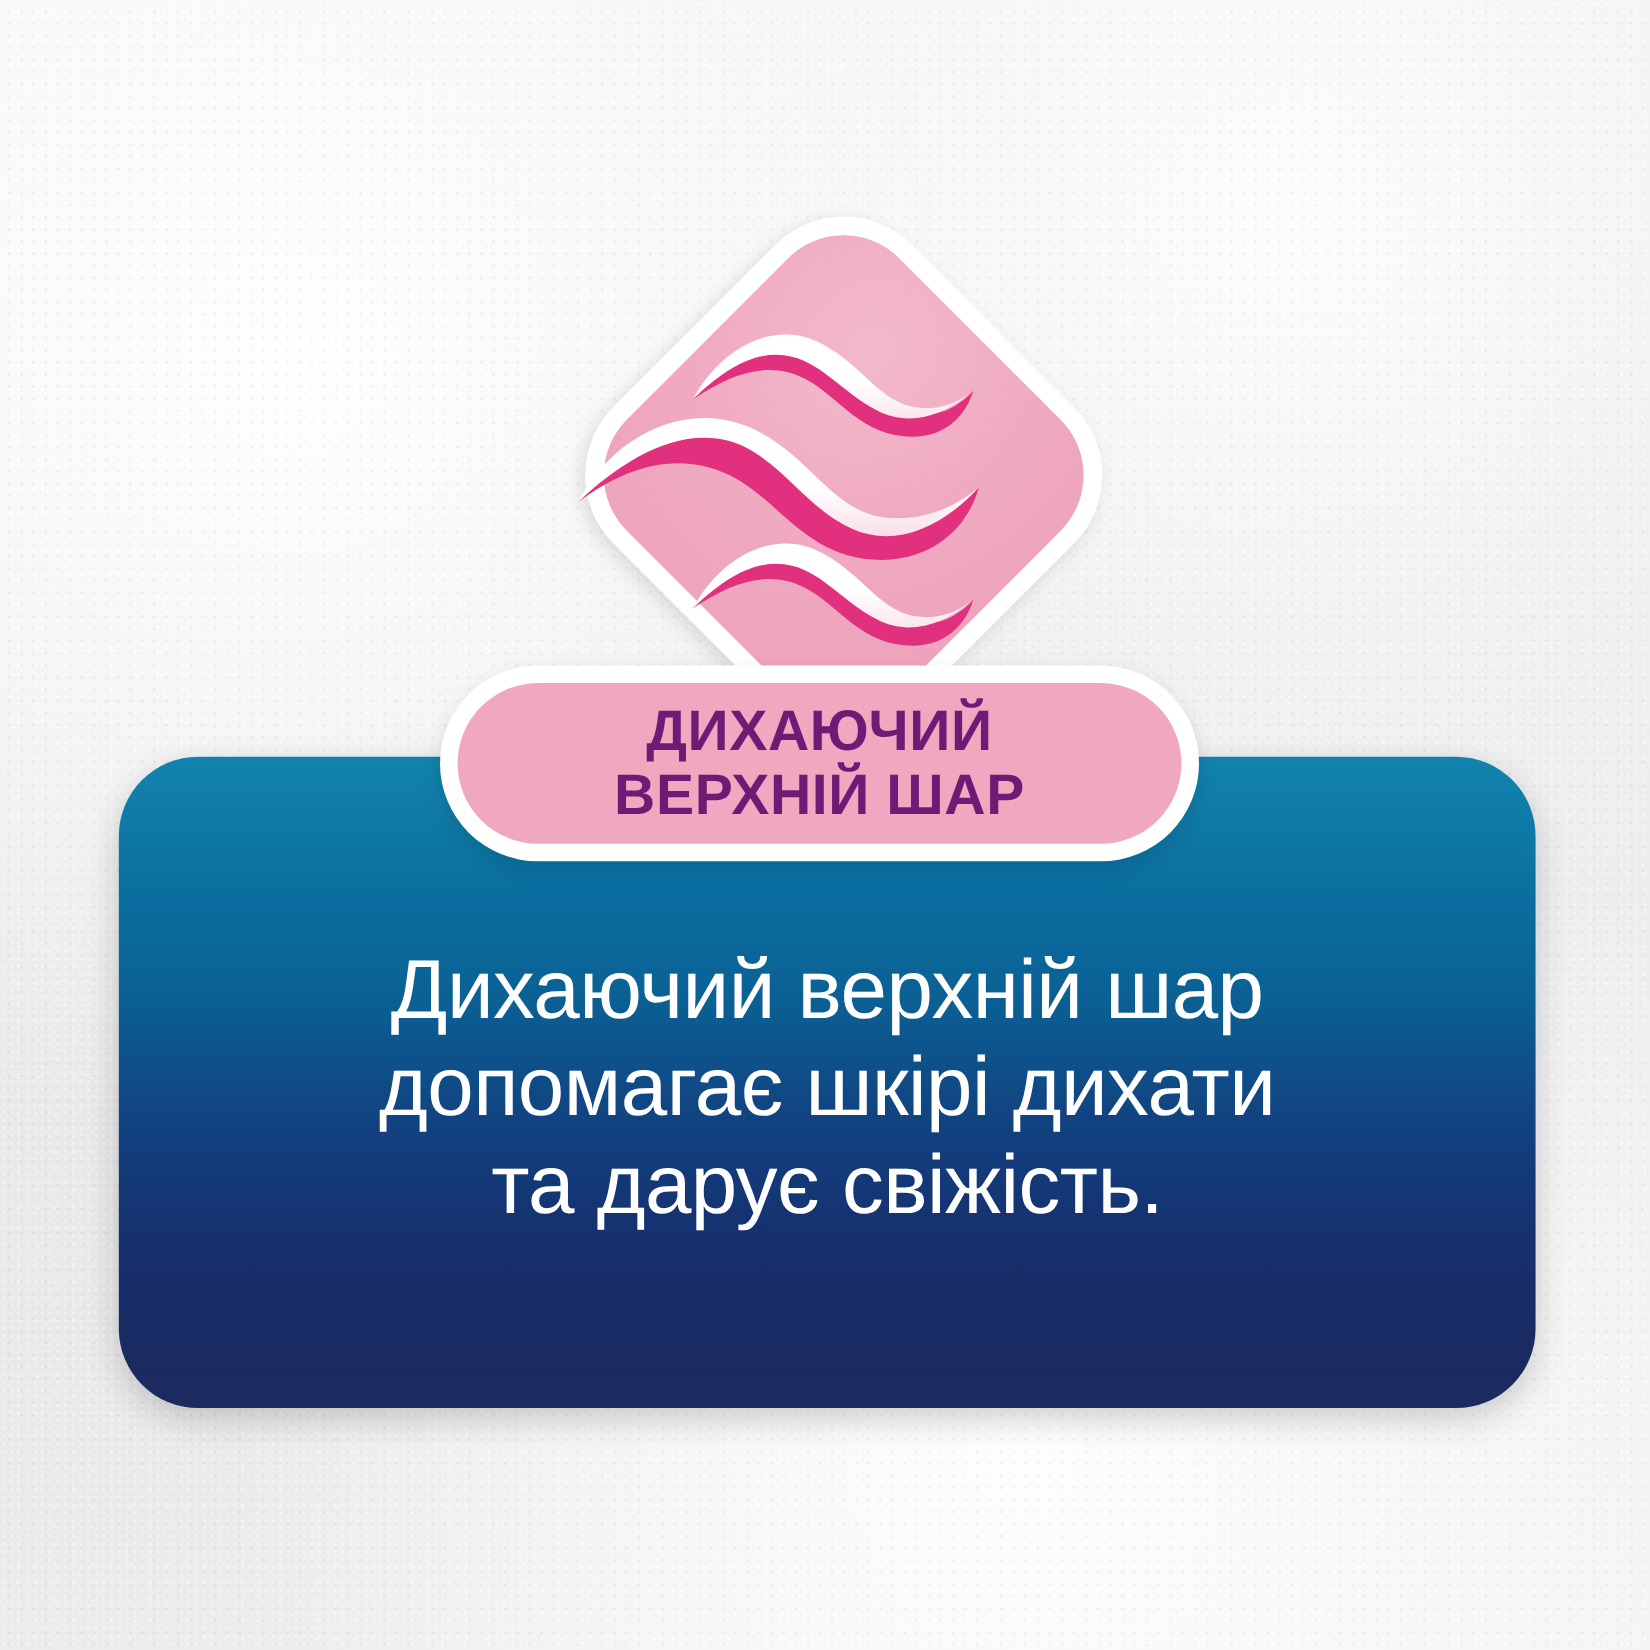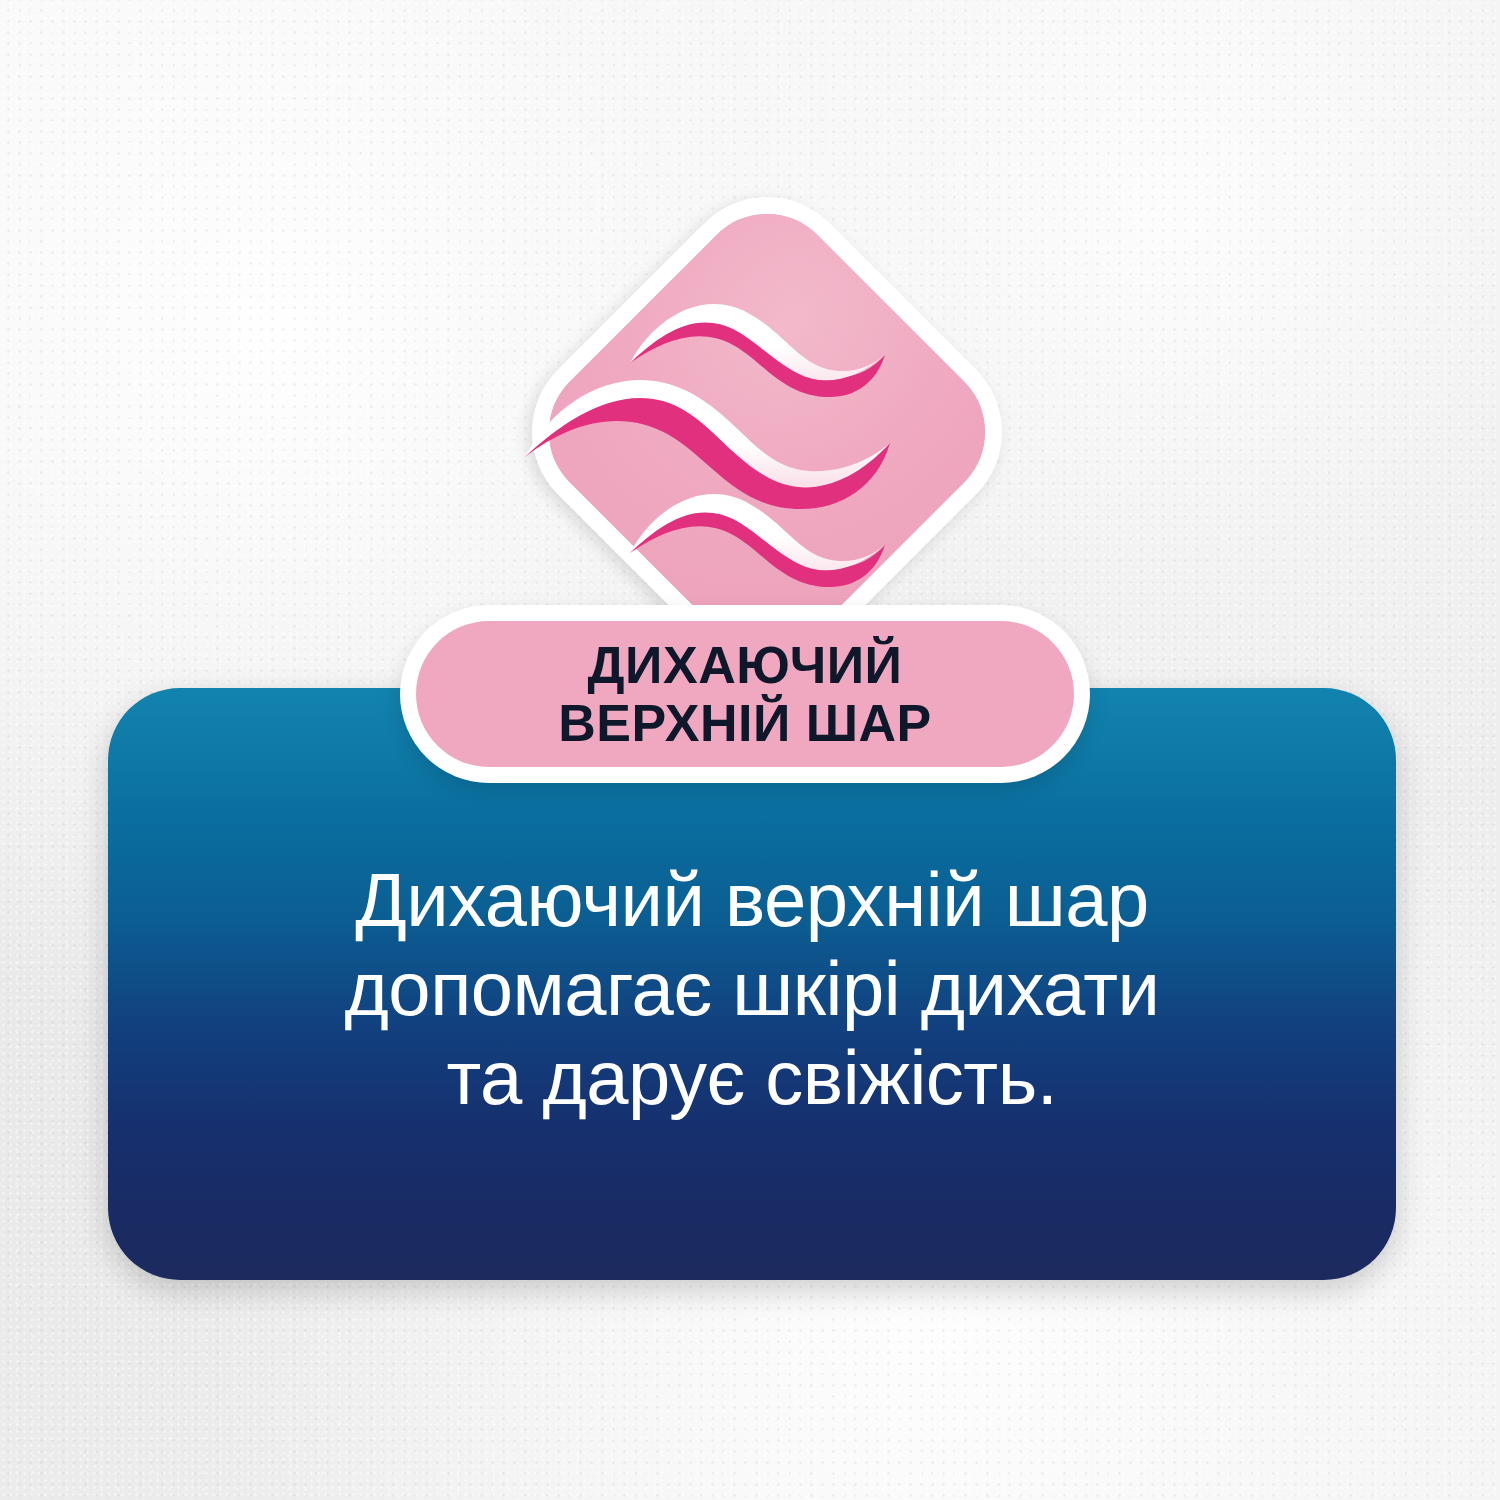--- a/index.html
+++ b/index.html
@@ -140,21 +140,21 @@
     top: 16px;
     right: 16px;
     bottom: 16px;
     border-radius: 82px;
     background: #efa8bf;
     display: flex;
     align-items: center;
     justify-content: center;
   }
   #badge-label {
-    color: #0f172a;
+    color: #701a75;
     font-family: "Liberation Sans", sans-serif;
     font-weight: 700;
     font-size: 52px;
     line-height: 1.12;
     letter-spacing: 0.5px;
     text-align: center;
     white-space: pre-line;
     text-transform: uppercase;
   }
 </style>

